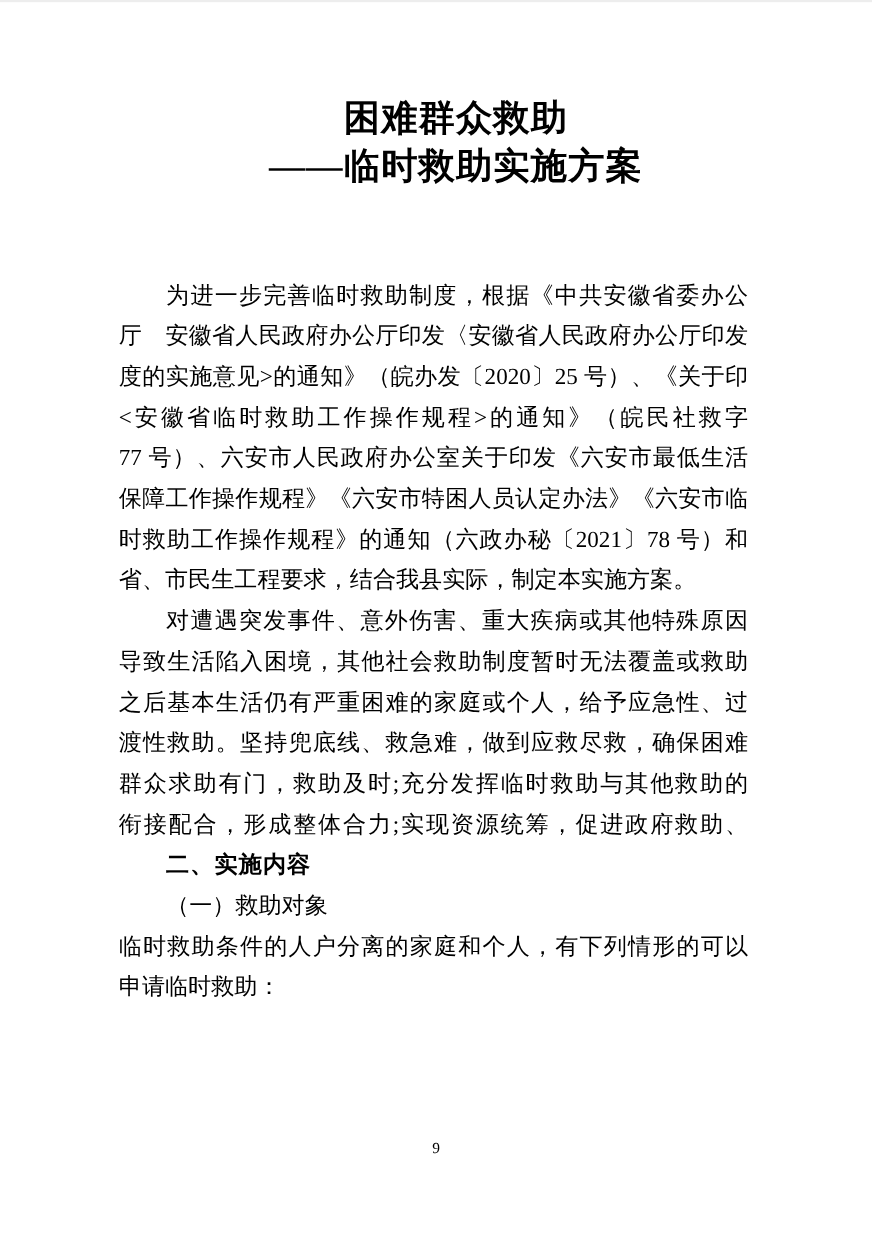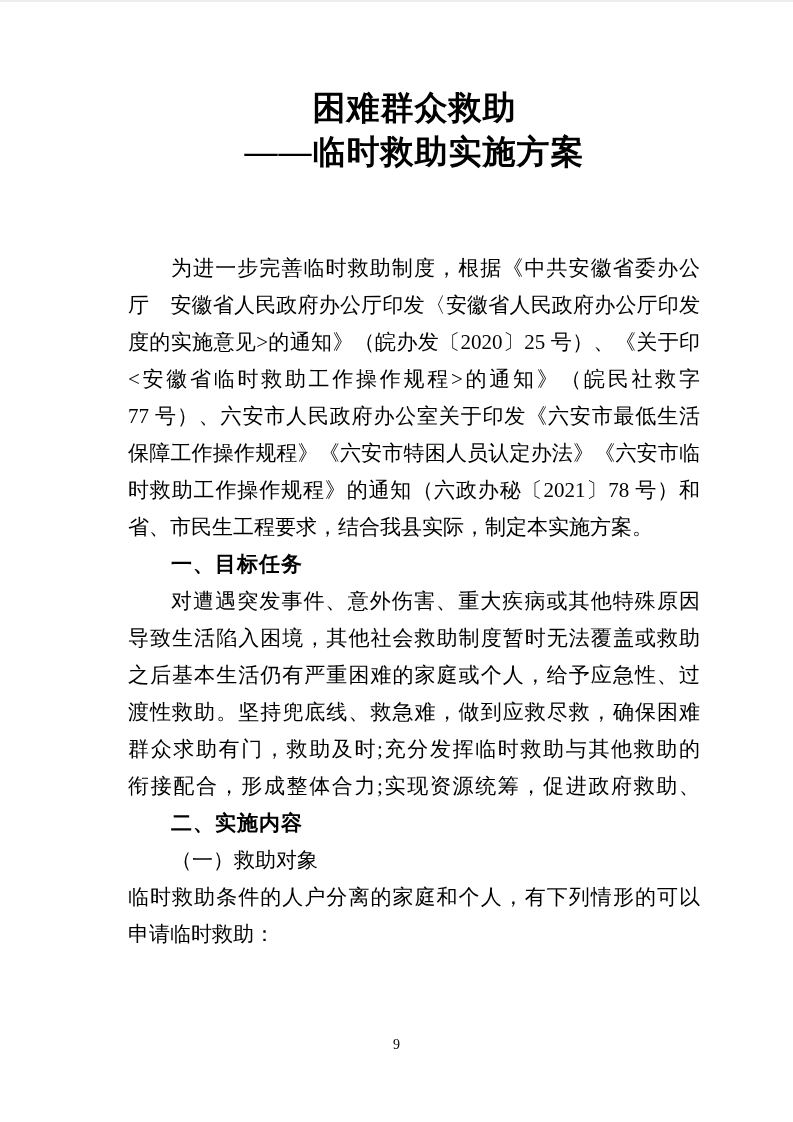--- a/index.html
+++ b/index.html
@@ -25,21 +25,21 @@
     left: 18px;
     width: 100%;
     text-align: center;
     font-weight: 700;
     font-size: 33px;
     line-height: 44px;
     letter-spacing: 1px;
   }
   .content {
     position: absolute;
-    left: 128px;
+    left: 108px;
     top: 250px;
     width: 572px;
   }
   .ln {
     height: 37px;
     line-height: 37px;
     font-size: 21px;
     text-align: justify;
     text-align-last: justify;
     overflow: hidden;
@@ -84,21 +84,20 @@
 
     <div class="ln indent">为进一步完善临时救助制度，根据《中共安徽省委办公</div>
     <div class="ln">厅　安徽省人民政府办公厅印发〈安徽省人民政府办公厅印发</div>
     <div class="ln">度的实施意见&gt;的通知》（皖办发〔2020〕25 号）、《关于印发</div>
     <div class="ln">&lt;安徽省临时救助工作操作规程&gt;的通知》（皖民社救字〔2021〕</div>
     <div class="ln">77 号）、六安市人民政府办公室关于印发《六安市最低生活</div>
     <div class="ln">保障工作操作规程》《六安市特困人员认定办法》《六安市临</div>
     <div class="ln">时救助工作操作规程》的通知（六政办秘〔2021〕78 号）和</div>
     <div class="ln end">省、市民生工程要求，结合我县实际，制定本实施方案。</div>
 
-    <div class="ln heading indent">一、目标任务</div>
     <div class="ln indent">对遭遇突发事件、意外伤害、重大疾病或其他特殊原因</div>
     <div class="ln">导致生活陷入困境，其他社会救助制度暂时无法覆盖或救助</div>
     <div class="ln">之后基本生活仍有严重困难的家庭或个人，给予应急性、过</div>
     <div class="ln">渡性救助。坚持兜底线、救急难，做到应救尽救，确保困难</div>
     <div class="ln">群众求助有门，救助及时;充分发挥临时救助与其他救助的</div>
     <div class="ln">衔接配合，形成整体合力;实现资源统筹，促进政府救助、</div>
 
     <div class="ln heading indent">二、实施内容</div>
     <div class="ln subheading indent">（一）救助对象</div>
     <div class="ln">临时救助条件的人户分离的家庭和个人，有下列情形的可以</div>

